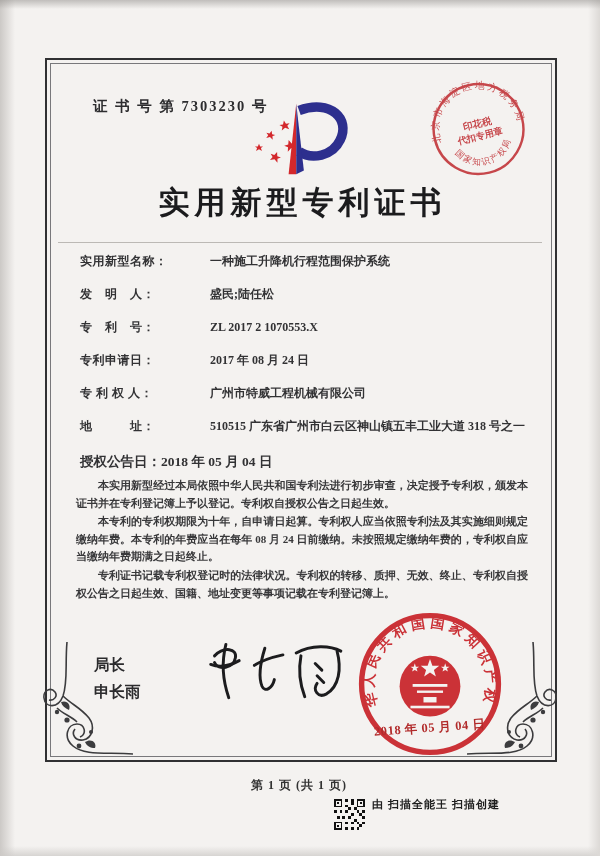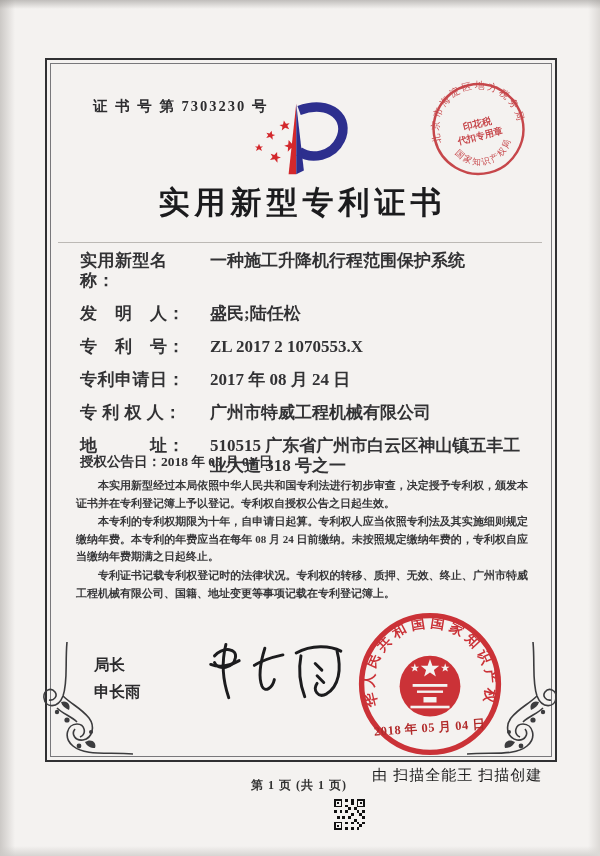--- a/index.html
+++ b/index.html
@@ -14,40 +14,40 @@
       #f4f2f0;
   }
   .frame{position:absolute;left:45px;top:58px;width:508px;height:700px;border:2px solid #303032;}
   .frame-inner{position:absolute;left:3px;top:3px;right:3px;bottom:3px;border:1px solid #78787b;}
   .cert-no{position:absolute;left:80px;top:97px;font-size:14.5px;font-weight:600;color:#2d2d2f;letter-spacing:2px;margin-left:13px;}
   .logo{position:absolute;left:238px;top:98px;}
   .top-seal{position:absolute;left:428px;top:78px;transform:rotate(-14deg);opacity:.85;}
   .title{position:absolute;left:0;top:182px;width:100%;text-align:center;font-size:31px;font-weight:bold;
          color:#1b1b1d;letter-spacing:5px;text-indent:5px;}
   .hr{position:absolute;left:58px;top:242px;width:484px;height:1px;background:#bcb9b5;}
-  .fields{position:absolute;left:80px;top:251px;width:452px;font-size:17px;font-weight:600;color:#323234;}
+  .fields{position:absolute;left:80px;top:251px;width:452px;font-size:12px;font-weight:600;color:#323234;}
   .field-row{display:flex;margin-bottom:13px;line-height:20px;}
   .f-label{width:110px;flex:none;letter-spacing:.5px;}
   .f-value{flex:1;margin-left:20px;}
   .grant-row{position:absolute;left:80px;top:452px;width:452px;display:flex;font-size:13.5px;font-weight:600;color:#323234;line-height:20px;}
   .grant-left{width:237px;flex:none;}
   .body-text{position:absolute;left:76px;top:477px;width:452px;font-size:11px;line-height:17.6px;
              color:#38383a;font-weight:600;text-align:justify;}
   .body-text p{margin:0 0 1px 0;text-indent:2em;}
   .signoff{position:absolute;left:94px;top:651px;font-size:15.5px;font-weight:600;color:#2b2b2d;line-height:27px;}
   .signature{position:absolute;left:205px;top:638px;}
   .main-seal{position:absolute;left:354px;top:608px;opacity:.93;}
   .page-footer{position:absolute;left:45px;top:736px;width:508px;text-align:center;font-size:12px;
                font-weight:600;color:#333;letter-spacing:1px;margin-top:41px;}
   .flourish{position:absolute;top:642px;}
   .flourish.left{left:37px;}
   .flourish.right{left:467px;transform:scaleX(-1);}
   .qr{position:absolute;left:334px;top:799px;}
-  .scan-credit{position:absolute;left:372px;top:766px;font-family:"Liberation Sans","DejaVu Sans",sans-serif;
-               font-size:15px;font-weight:400;color:#1e1e1e;letter-spacing:1px;}
+  .scan-credit{position:absolute;left:372px;top:797px;font-family:"Liberation Sans","DejaVu Sans",sans-serif;
+               font-size:11px;font-weight:700;color:#1e1e1e;letter-spacing:1px;}
   svg text{font-family:"Liberation Serif","DejaVu Serif",serif;}
 </style>
 </head>
 <body>
 
 <div class="page">
 
   <div class="frame">
     <div class="frame-inner"></div>
   </div>
@@ -118,21 +118,21 @@
 
   <div class="grant-row">
     <span class="grant-left">
       <span>授权公告日：</span><span>2018 年 05 月 04 日</span>
     </span>
   </div>
 
   <div class="body-text">
     <p>本实用新型经过本局依照中华人民共和国专利法进行初步审查，决定授予专利权，颁发本证书并在专利登记簿上予以登记。专利权自授权公告之日起生效。</p>
     <p>本专利的专利权期限为十年，自申请日起算。专利权人应当依照专利法及其实施细则规定缴纳年费。本专利的年费应当在每年 08 月 24 日前缴纳。未按照规定缴纳年费的，专利权自应当缴纳年费期满之日起终止。</p>
-    <p>专利证书记载专利权登记时的法律状况。专利权的转移、质押、无效、终止、广州市特威工程机械有限公司、国籍、地址变更等事项记载在专利登记簿上。</p>
+    <p>专利证书记载专利权登记时的法律状况。专利权的转移、质押、无效、终止、专利权自授权公告之日起生效、国籍、地址变更等事项记载在专利登记簿上。</p>
   </div>
 
   <div class="signoff">
     <div>局长</div>
     <div>申长雨</div>
   </div>
 
   <div class="signature">
     <svg width="152" height="68" viewBox="0 0 160 70">
       <g stroke="#1c1c1e" stroke-width="3.1" fill="none" stroke-linecap="round">

